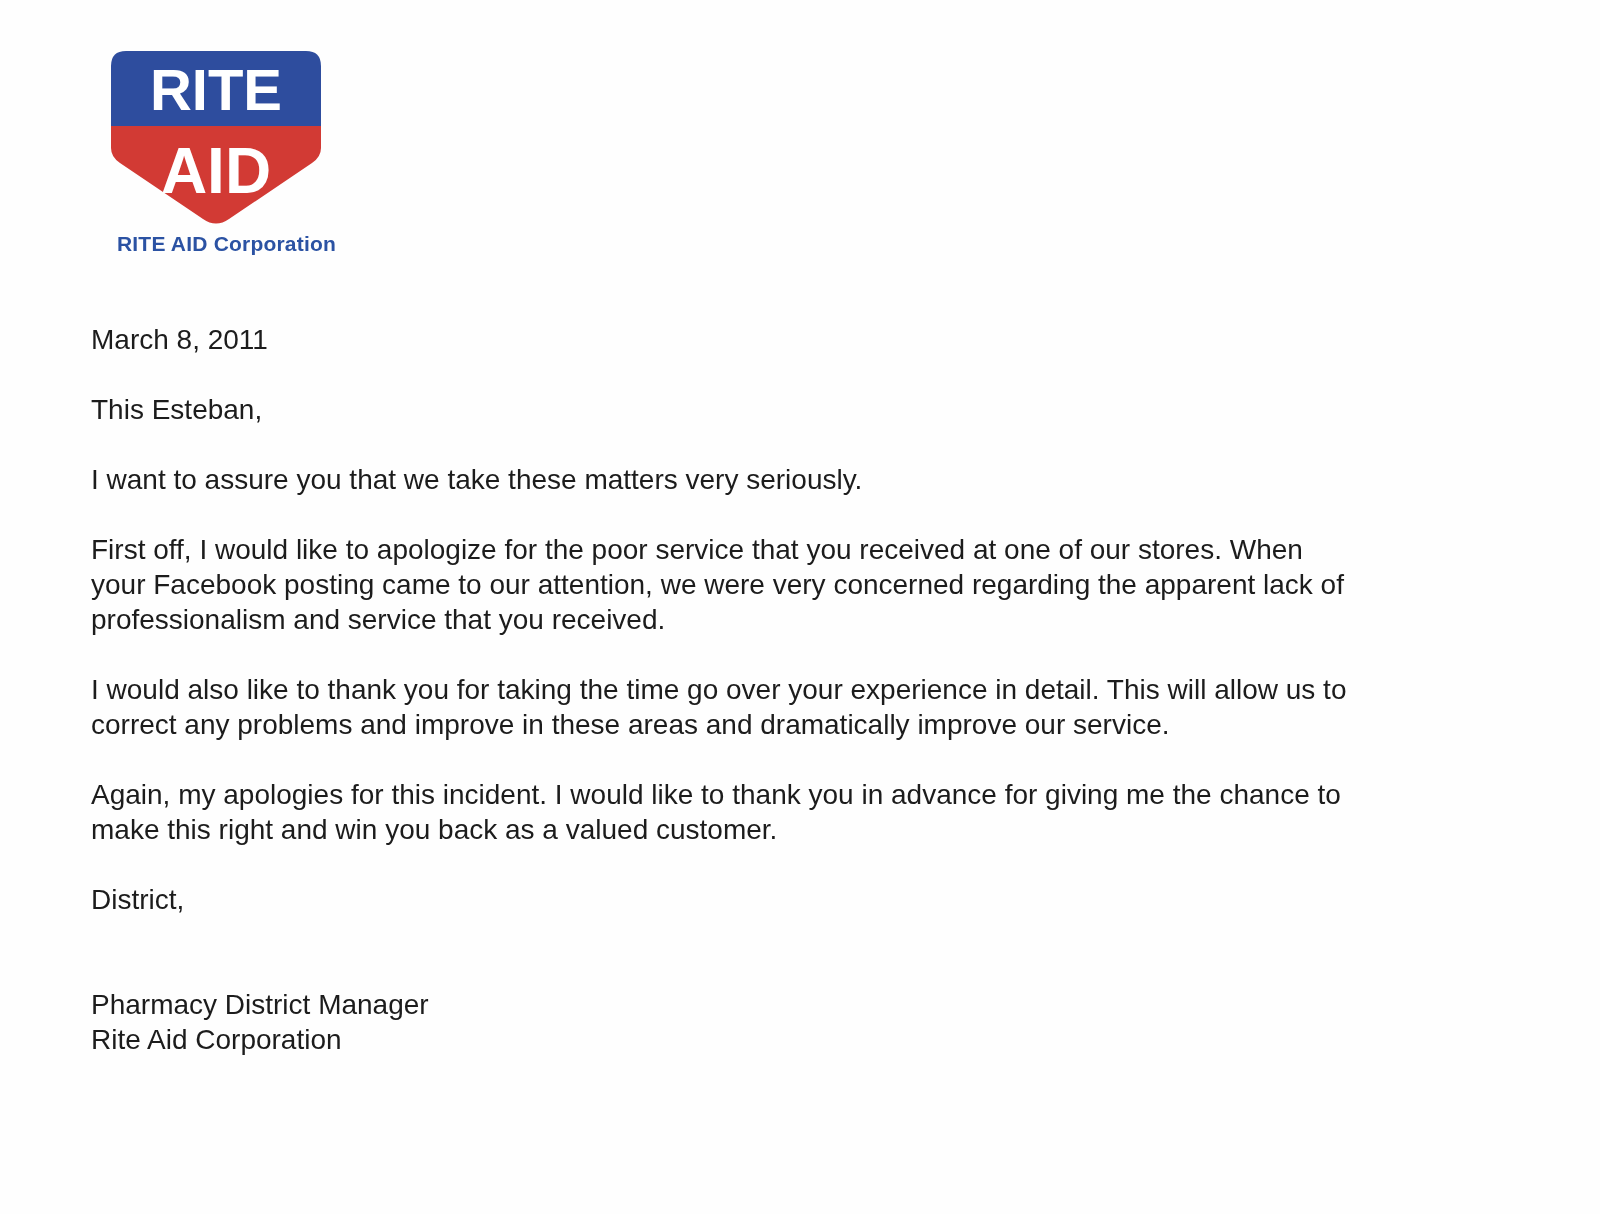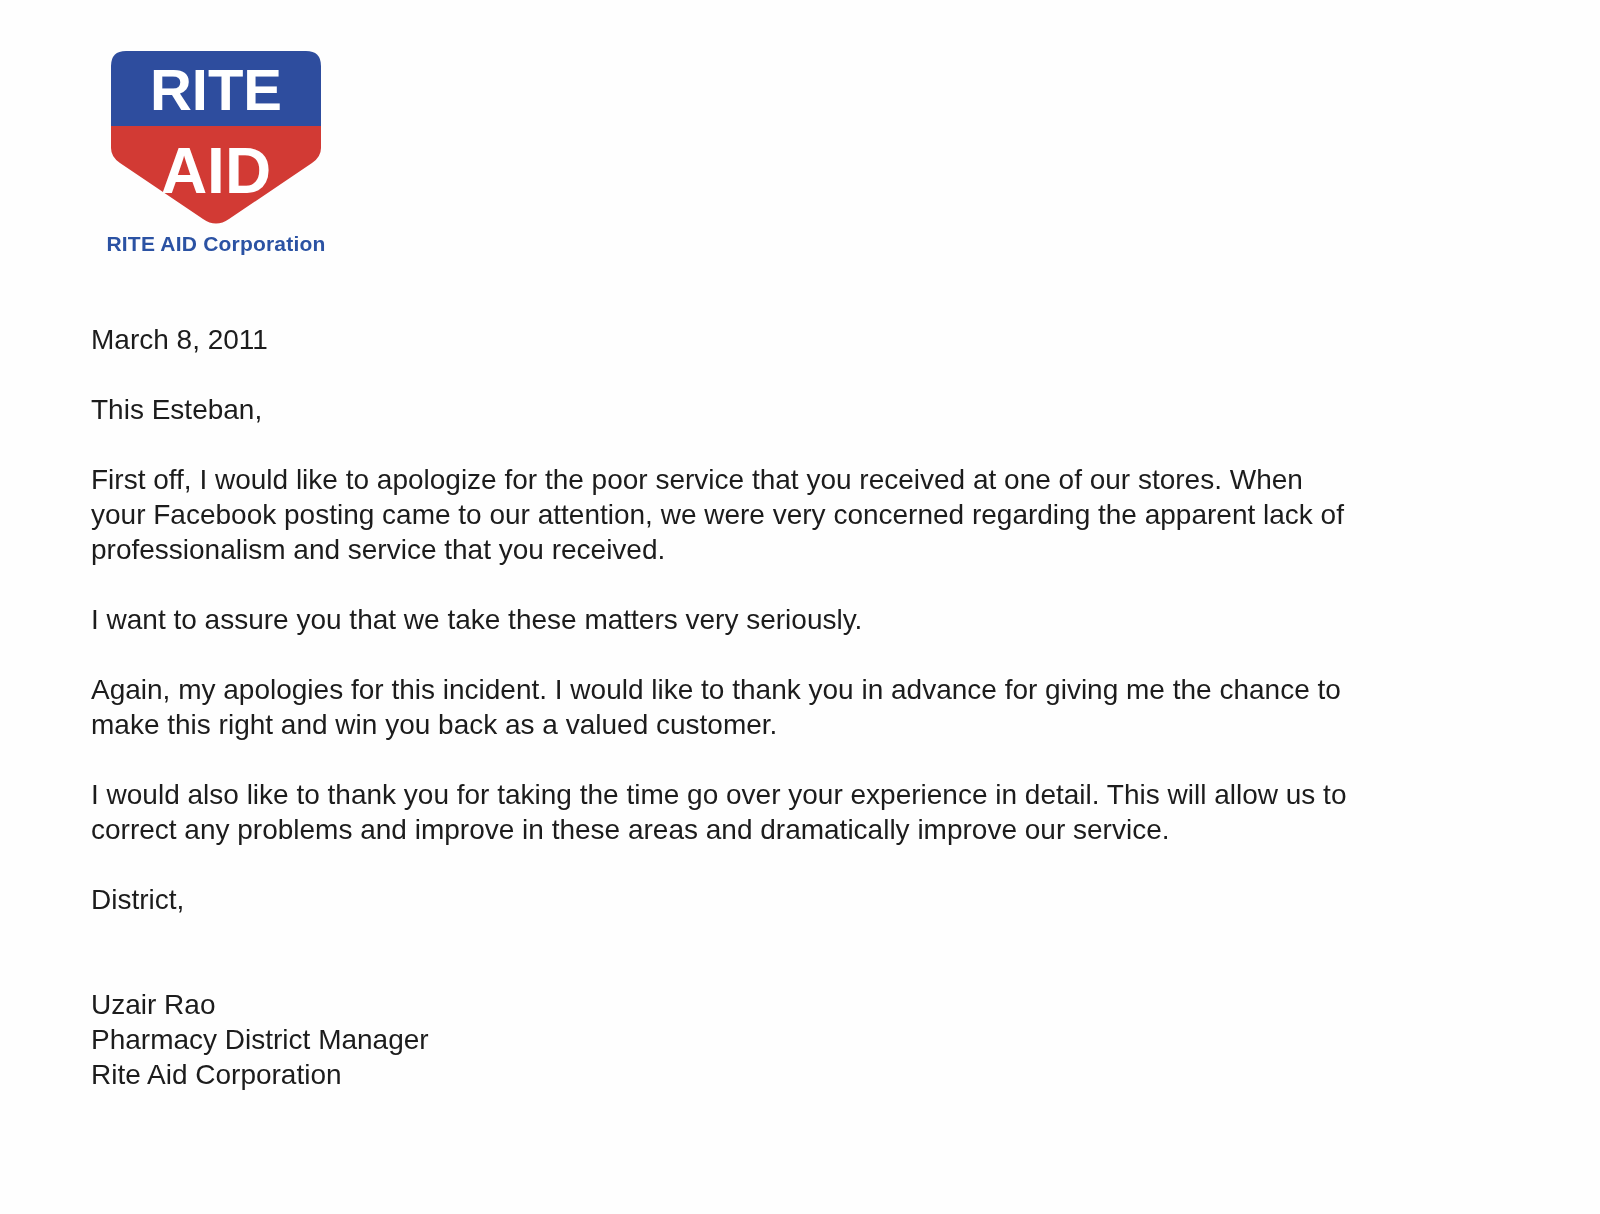--- a/index.html
+++ b/index.html
@@ -16,21 +16,21 @@
     font-family: "Liberation Sans", sans-serif;
     color: #1c1c1c;
     overflow: hidden;
   }
   
   .logo-block {
     position: absolute;
     left: 96px;
     top: 50px;
     width: 240px;
-    text-align: center;
+    text-align: right;
   }
   .shield-svg {
     display: block;
     margin: 0 auto;
     width: 212px;
     height: 176px;
   }
   .shield-svg text {
     font-family: "Liberation Sans", sans-serif;
     font-weight: bold;
@@ -81,30 +81,29 @@
       <text x="106" y="143" text-anchor="middle" font-size="64">AID</text>
     </svg>
     <div class="logo-caption" style="color:#2b52a3">RITE AID Corporation</div>
   </div>
 
   <div class="letter-body">
     <p>March 8, 2011</p>
 
     <p class="salutation-gap">This Esteban,</p>
 
+    <p>I want to assure you that we take these matters very seriously.</p>
+
     <p>First off, I would like to apologize for the poor service that you received at one of our stores. When your Facebook posting came to our attention, we were very concerned regarding the apparent lack of professionalism and service that you received.</p>
 
-    <p>I want to assure you that we take these matters very seriously.</p>
+    <p>I would also like to thank you for taking the time go over your experience in detail.  This will allow us to correct any problems and improve in these areas and dramatically improve our service.</p>
 
     <p>Again, my apologies for this incident.  I would like to thank you in advance for giving me the chance to make this right and win you back as a valued customer.</p>
-
-    <p>I would also like to thank you for taking the time go over your experience in detail.  This will allow us to correct any problems and improve in these areas and dramatically improve our service.</p>
 
     <p class="closing">District,</p>
 
     <div class="sig-block">
-      <p>Uzair Rao</p>
       <p>Pharmacy District Manager</p>
       <p>Rite Aid Corporation</p>
     </div>
   </div>
 
 </div>
 
 </body></html>

